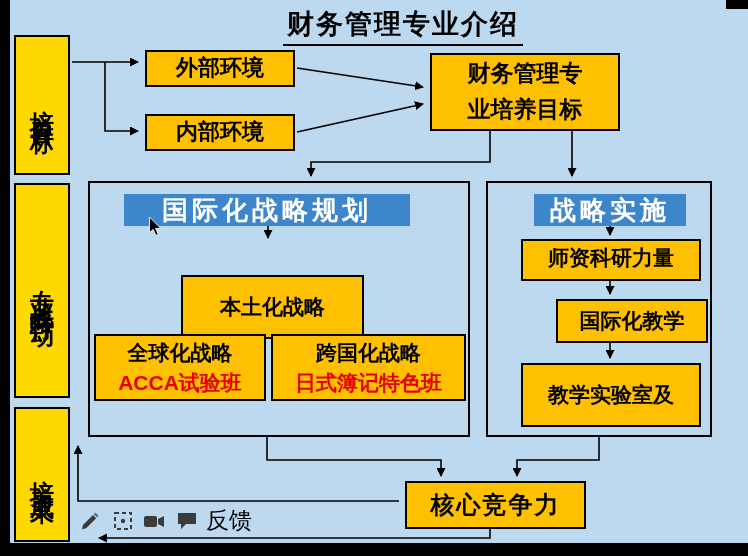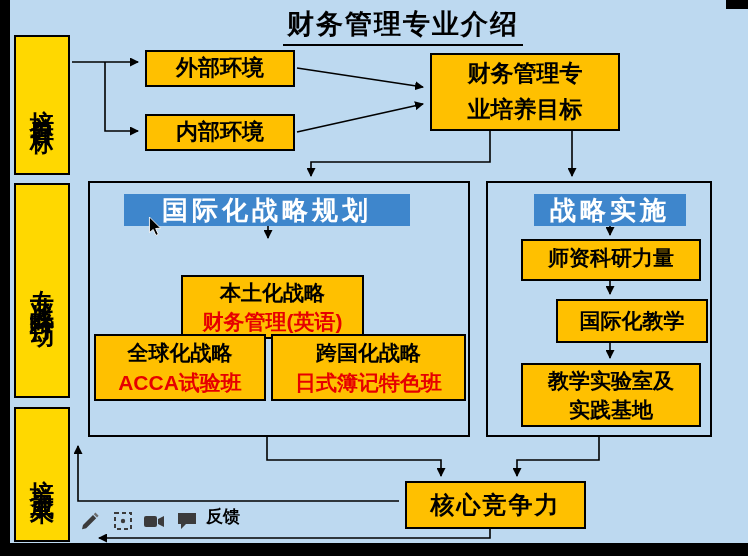--- a/index.html
+++ b/index.html
@@ -36,21 +36,21 @@
   }
   .gbox .red{color:var(--text-red);}
   .bluehdr{
     background:var(--header-blue);color:#fff;
     display:flex;align-items:center;justify-content:center;
     font-size:26px;font-weight:bold;letter-spacing:4px;
   }
   .bigrect{border:2px solid #000;background:transparent;z-index:1;}
   .target{font-size:23px;line-height:1.55;}
   .core{font-size:24px;letter-spacing:2px;}
-  .feedback{font-size:17px;font-weight:bold;color:#000;z-index:3;}
+  .feedback{font-size:23px;font-weight:normal;color:#000;z-index:3;}
   .toolicon{width:24px;height:24px;z-index:3;cursor:pointer;}
   .cursor{z-index:60;}
 </style>
 </head>
 <body>
 
 <div id="stage">
 
   <svg id="arrows" width="748" height="556" viewBox="0 0 748 556">
     <defs>
@@ -102,21 +102,20 @@
   <div class="abs gbox" style="left:145px;top:114px;width:150px;height:37px;font-size:22px;">
     <span>内部环境</span>
   </div>
 
   <div class="abs bigrect" style="left:88px;top:181px;width:382px;height:256px;"></div>
   <div class="abs bluehdr" style="left:124px;top:194px;width:286px;height:32px;">
     <span>国际化战略规划</span>
   </div>
   <div class="abs gbox" style="left:181px;top:243px;width:183px;height:64px;margin-top:32px;">
     <span>本土化战略</span>
-    <span class="red">财务管理(英语)</span>
   </div>
   <div class="abs gbox" style="left:94px;top:334px;width:172px;height:67px;">
     <span>全球化战略</span>
     <span class="red">ACCA试验班</span>
   </div>
   <div class="abs gbox" style="left:271px;top:334px;width:195px;height:67px;">
     <span>跨国化战略</span>
     <span class="red">日式簿记特色班</span>
   </div>
 
@@ -125,21 +124,20 @@
     <span>战略实施</span>
   </div>
   <div class="abs gbox" style="left:521px;top:239px;width:180px;height:42px;font-family:Liberation Mono, monospace;">
     <span>师资科研力量</span>
   </div>
   <div class="abs gbox" style="left:556px;top:299px;width:152px;height:44px;">
     <span>国际化教学</span>
   </div>
   <div class="abs gbox" style="left:521px;top:363px;width:180px;height:64px;">
     <span>教学实验室及</span>
-    <span>实践基地</span>
   </div>
 
   <div class="abs gbox core" style="left:405px;top:481px;width:181px;height:48px;">
     <span>核心竞争力</span>
   </div>
 
   <div class="abs feedback" style="left:206px;top:505px;">反馈</div>
 
   <svg class="abs toolicon" style="left:78px;top:509px;" viewBox="0 0 24 24">
     <path d="M5 16 L15 6 l3.2 3.2 L8.2 19.2 L4 20.2 z" fill="#3b3b3b"></path>

